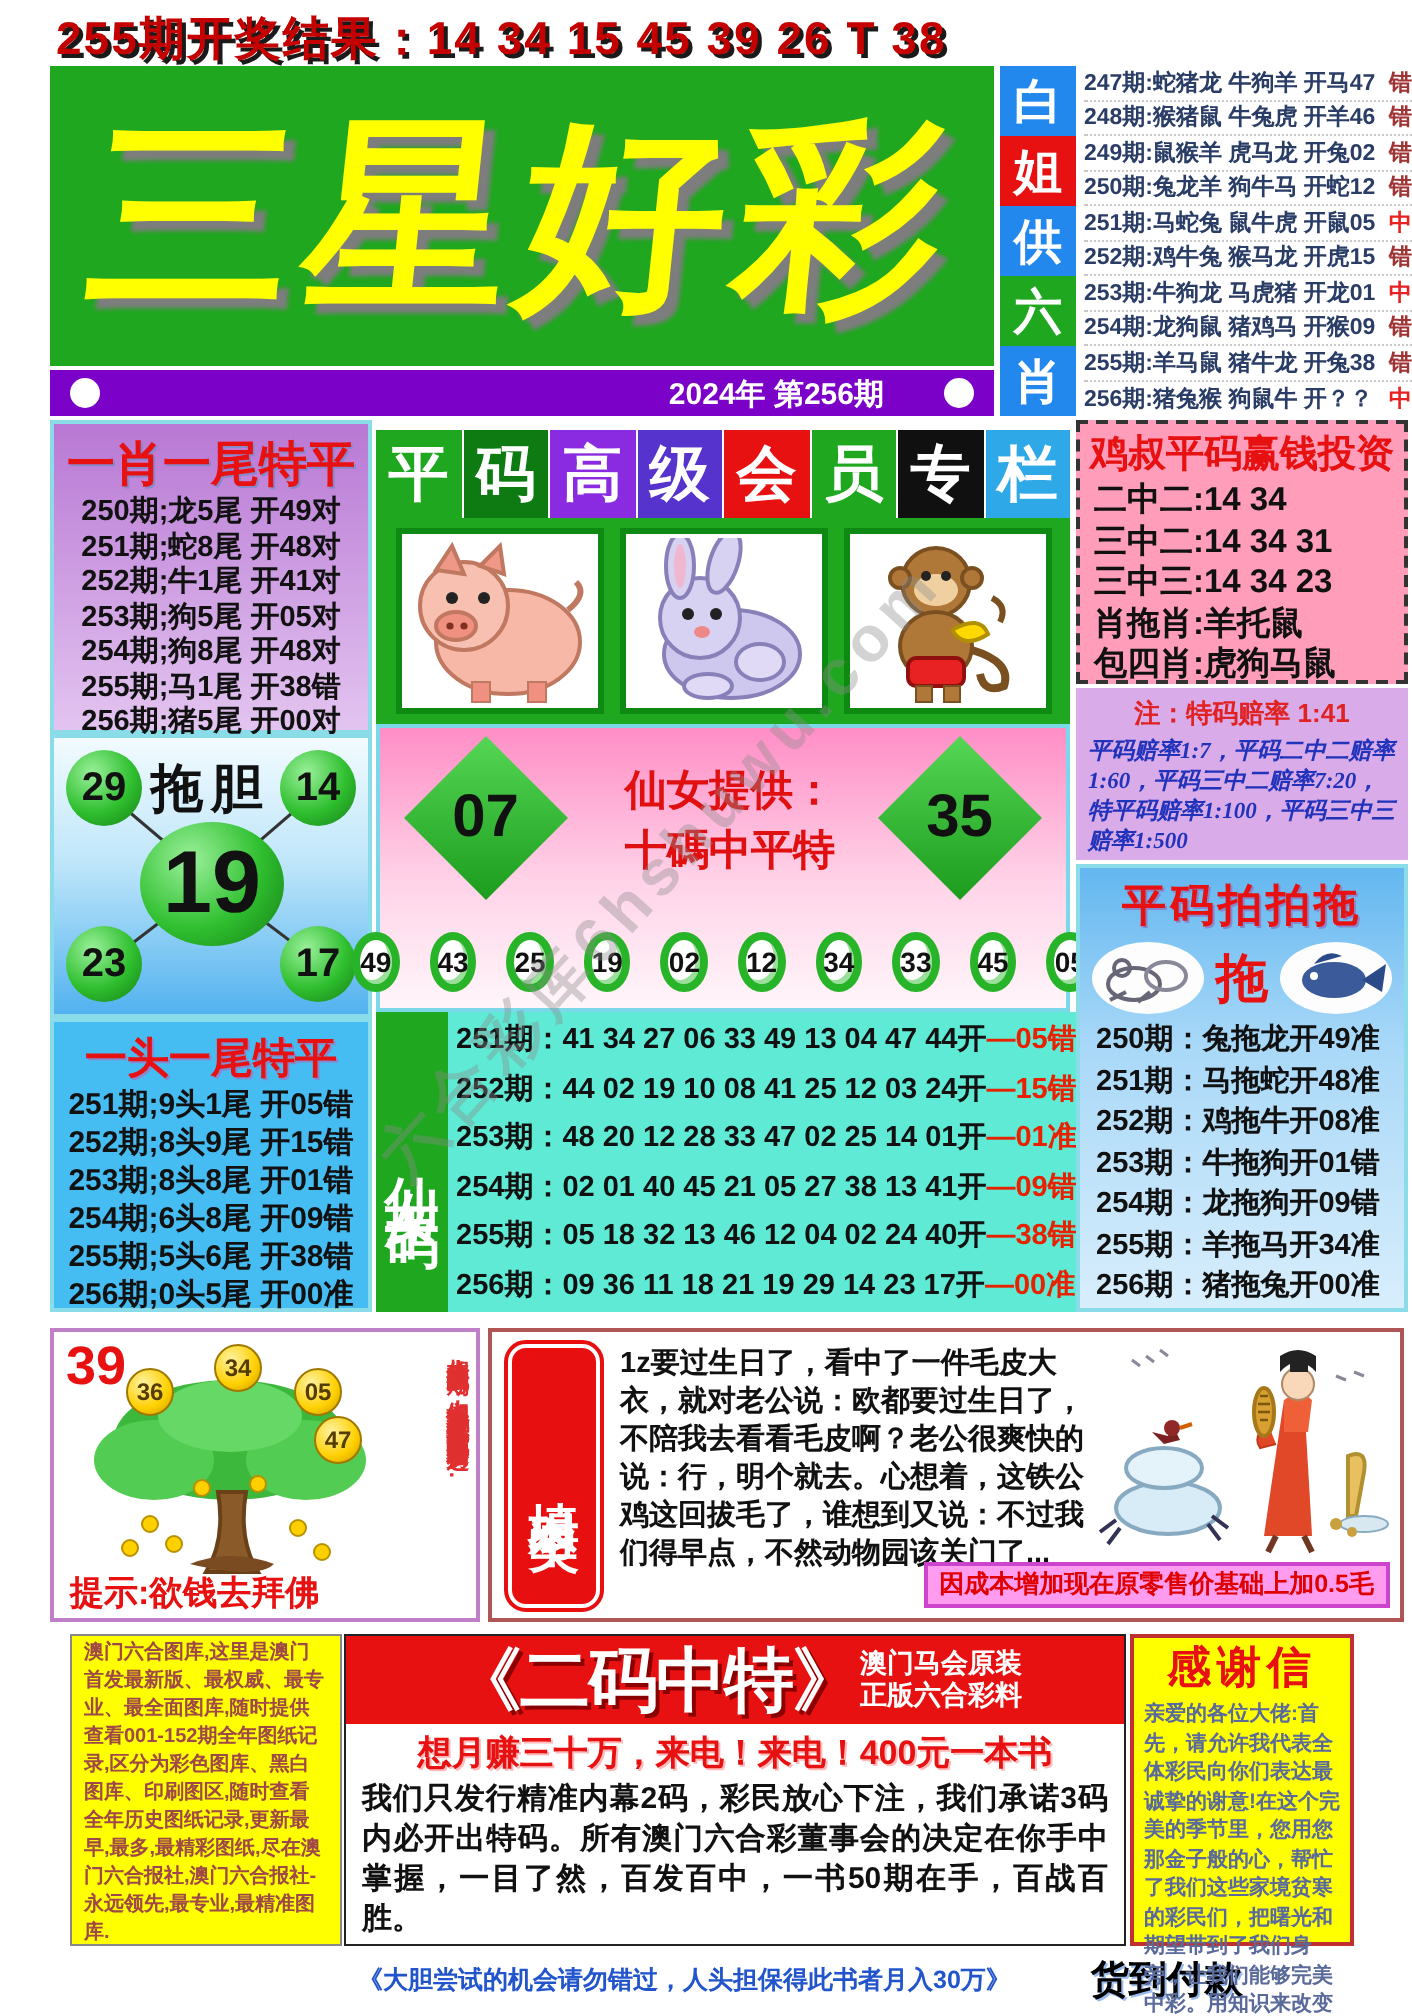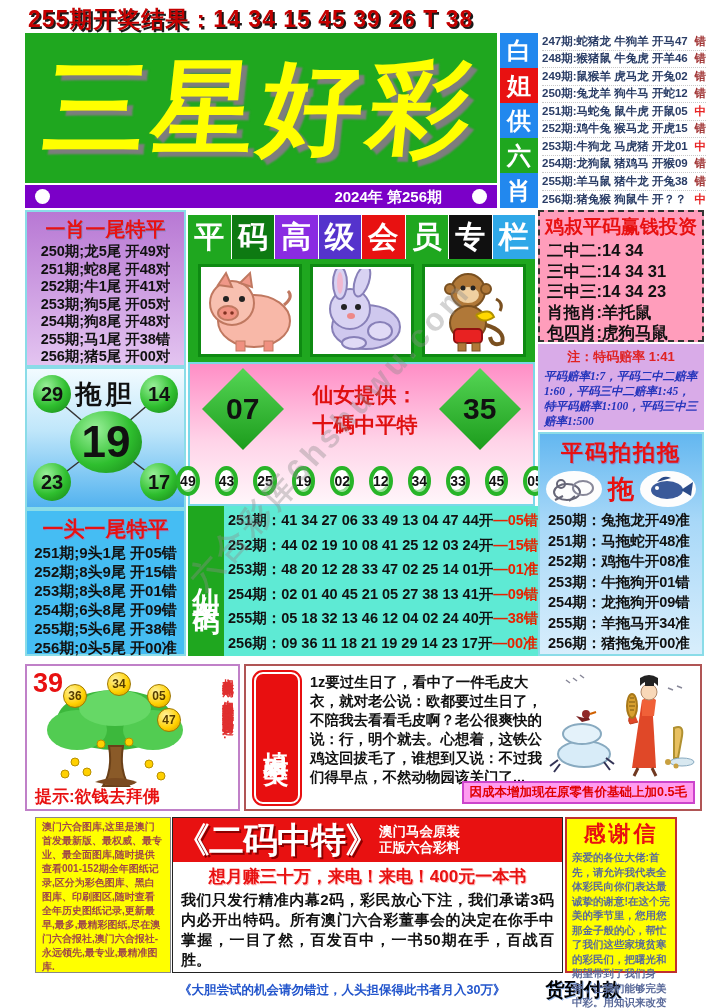--- a/index.html
+++ b/index.html
@@ -25,21 +25,21 @@
 
   .side-list { position:absolute; left:542px; top:33px; width:164px; height:175px; background:#fff; }
   .side-row { height:17.5px; display:flex; align-items:center; justify-content:space-between;
     font-size:11.5px; font-weight:bold; color:#2a3d66; border-bottom:1px dotted #c8c8c8; white-space:nowrap; }
   .side-row:last-child { border-bottom:none; }
   .side-row .mark.err { color:#a03333; } .side-row .mark.mid { color:#e82222; }
 
   
   .lbox { position:absolute; left:25px; width:161px; border:2px solid #8adce8; }
   .box1 { top:210px; height:157px; background:linear-gradient(180deg,#b878d4 0%,#e3c4f0 100%); text-align:center; }
-  .box-title { font-size:20px; font-weight:bold; color:#e81111; text-shadow:1px 1px 0 #8888cc; padding-top:4px; }
+  .box-title { font-size:24px; font-weight:bold; color:#e81111; text-shadow:1px 1px 0 #8888cc; padding-top:4px; }
   .box1 .row { font-size:14.5px; font-weight:bold; color:#111; line-height:17.5px; white-space:nowrap; }
   .tuodan { top:367px; height:142px; background:linear-gradient(180deg,#f2fbff 0%,#bfe6fa 45%,#52b2ef 100%); }
   .tuodan .lbl { position:absolute; left:0; right:0; top:8px; text-align:center;
     font-size:26px; font-weight:bold; color:#111; letter-spacing:4px; }
   .ball-s { position:absolute; width:38px; height:38px; border-radius:50%;
     background:radial-gradient(circle at 35% 30%, #9af09a 0%, #2fbf2f 55%, #157f15 100%);
     display:flex; align-items:center; justify-content:center; font-size:20px; font-weight:bold; color:#111; }
   .ball-c { position:absolute; left:43px; top:42px; width:72px; height:62px; border-radius:50%;
     background:radial-gradient(circle at 35% 30%, #9af09a 0%, #2fbf2f 55%, #157f15 100%);
     display:flex; align-items:center; justify-content:center; font-size:44px; font-weight:bold; color:#111; }
@@ -114,21 +114,21 @@
     line-height:19px; font-weight:bold; }
   .story-art { position:absolute; left:300px; top:4px; }
   .price-note { position:absolute; right:5px; bottom:5px; border:2px solid #cc44cc; background:#ff9cf0;
     color:#e00000; font-size:12.5px; font-weight:bold; padding:1px 6px; white-space:nowrap; }
 
   
   .yb1 { position:absolute; left:35px; top:817px; width:136px; height:156px; background:#ffff00; border:1px solid #888; }
   .yb1 .t { text-align:center; color:#e81111; font-size:21px; font-weight:bold; padding-top:2px; }
   .yb1 .b { color:#a04848; font-size:10px; line-height:14px; padding:2px 6px; font-weight:bold; }
   .adbox { position:absolute; left:172px; top:817px; width:391px; height:156px; background:#fff; border:1px solid #222; }
-  .redband { height:44px; background:#e81111; display:flex; align-items:center; }
+  .redband { height:44px; background:#e81111; display:flex; align-items:center;justify-content:center; }
   .redband .big { color:#fff; font-size:35px; font-weight:bold; white-space:nowrap; letter-spacing:-1px;
     text-shadow:2px 2px 0 #8a0000; padding-left:2px; }
   .redband .side { color:#fff; font-size:13.5px; font-weight:bold; line-height:16px; white-space:nowrap; }
   .ad-l1 { color:#e81111; font-size:17px; font-weight:bold; text-align:center; margin-top:3px;
     text-shadow:1px 1px 0 #ffbbbb; white-space:nowrap; }
   .ad-body { color:#111; font-size:15px; font-weight:bold; line-height:20px; padding:2px 8px 0 8px; text-align:justify; }
   .ad-foot { display:flex; align-items:center; margin-top:2px; padding:5px 6px;gap:32px; }
   .ad-blue { color:#2255cc; font-size:12.5px; font-weight:bold; white-space:nowrap; }
   .ad-cod { color:#000000; font-size:19px; font-weight:bold; margin-left:8px; text-shadow:1px 1px 0 #99bbee; white-space:nowrap; }
   .yb2 { position:absolute; left:565px; top:817px; width:112px; height:156px; background:#ffff00; border:2px solid #c03030; }
@@ -373,21 +373,21 @@
     <div class="row">二中二:14 34</div>
         <div class="row">三中二:14 34 31</div>
         <div class="row">三中三:14 34 23</div>
         <div class="row">肖拖肖:羊托鼠</div>
         <div class="row">包四肖:虎狗马鼠</div>
       </div>
   </div>
 
   <div class="rbox note">
     <div class="n1">注：特码赔率 1:41</div>
-    <div class="n2">平码赔率1:7，平码二中二赔率1:60，平码三中二赔率1:45，特平码赔率1:100，平码三中三赔率1:500</div>
+    <div class="n2">平码赔率1:7，平码二中二赔率1:60，平码三中二赔率7:20，特平码赔率1:100，平码三中三赔率1:500</div>
   </div>
 
   <div class="rbox paipai">
     <div class="box-title">平码拍拍拖</div>
     <div class="pp-mid">
       <div class="pp-oval">
         <svg width="50" height="30" viewBox="0 0 50 30">
           <ellipse cx="18" cy="18" rx="13" ry="8" fill="none" stroke="#667" stroke-width="2"></ellipse>
           <ellipse cx="34" cy="14" rx="10" ry="7" fill="none" stroke="#889" stroke-width="2"></ellipse>
           <circle cx="12" cy="10" r="4" fill="none" stroke="#667" stroke-width="2"></circle>

